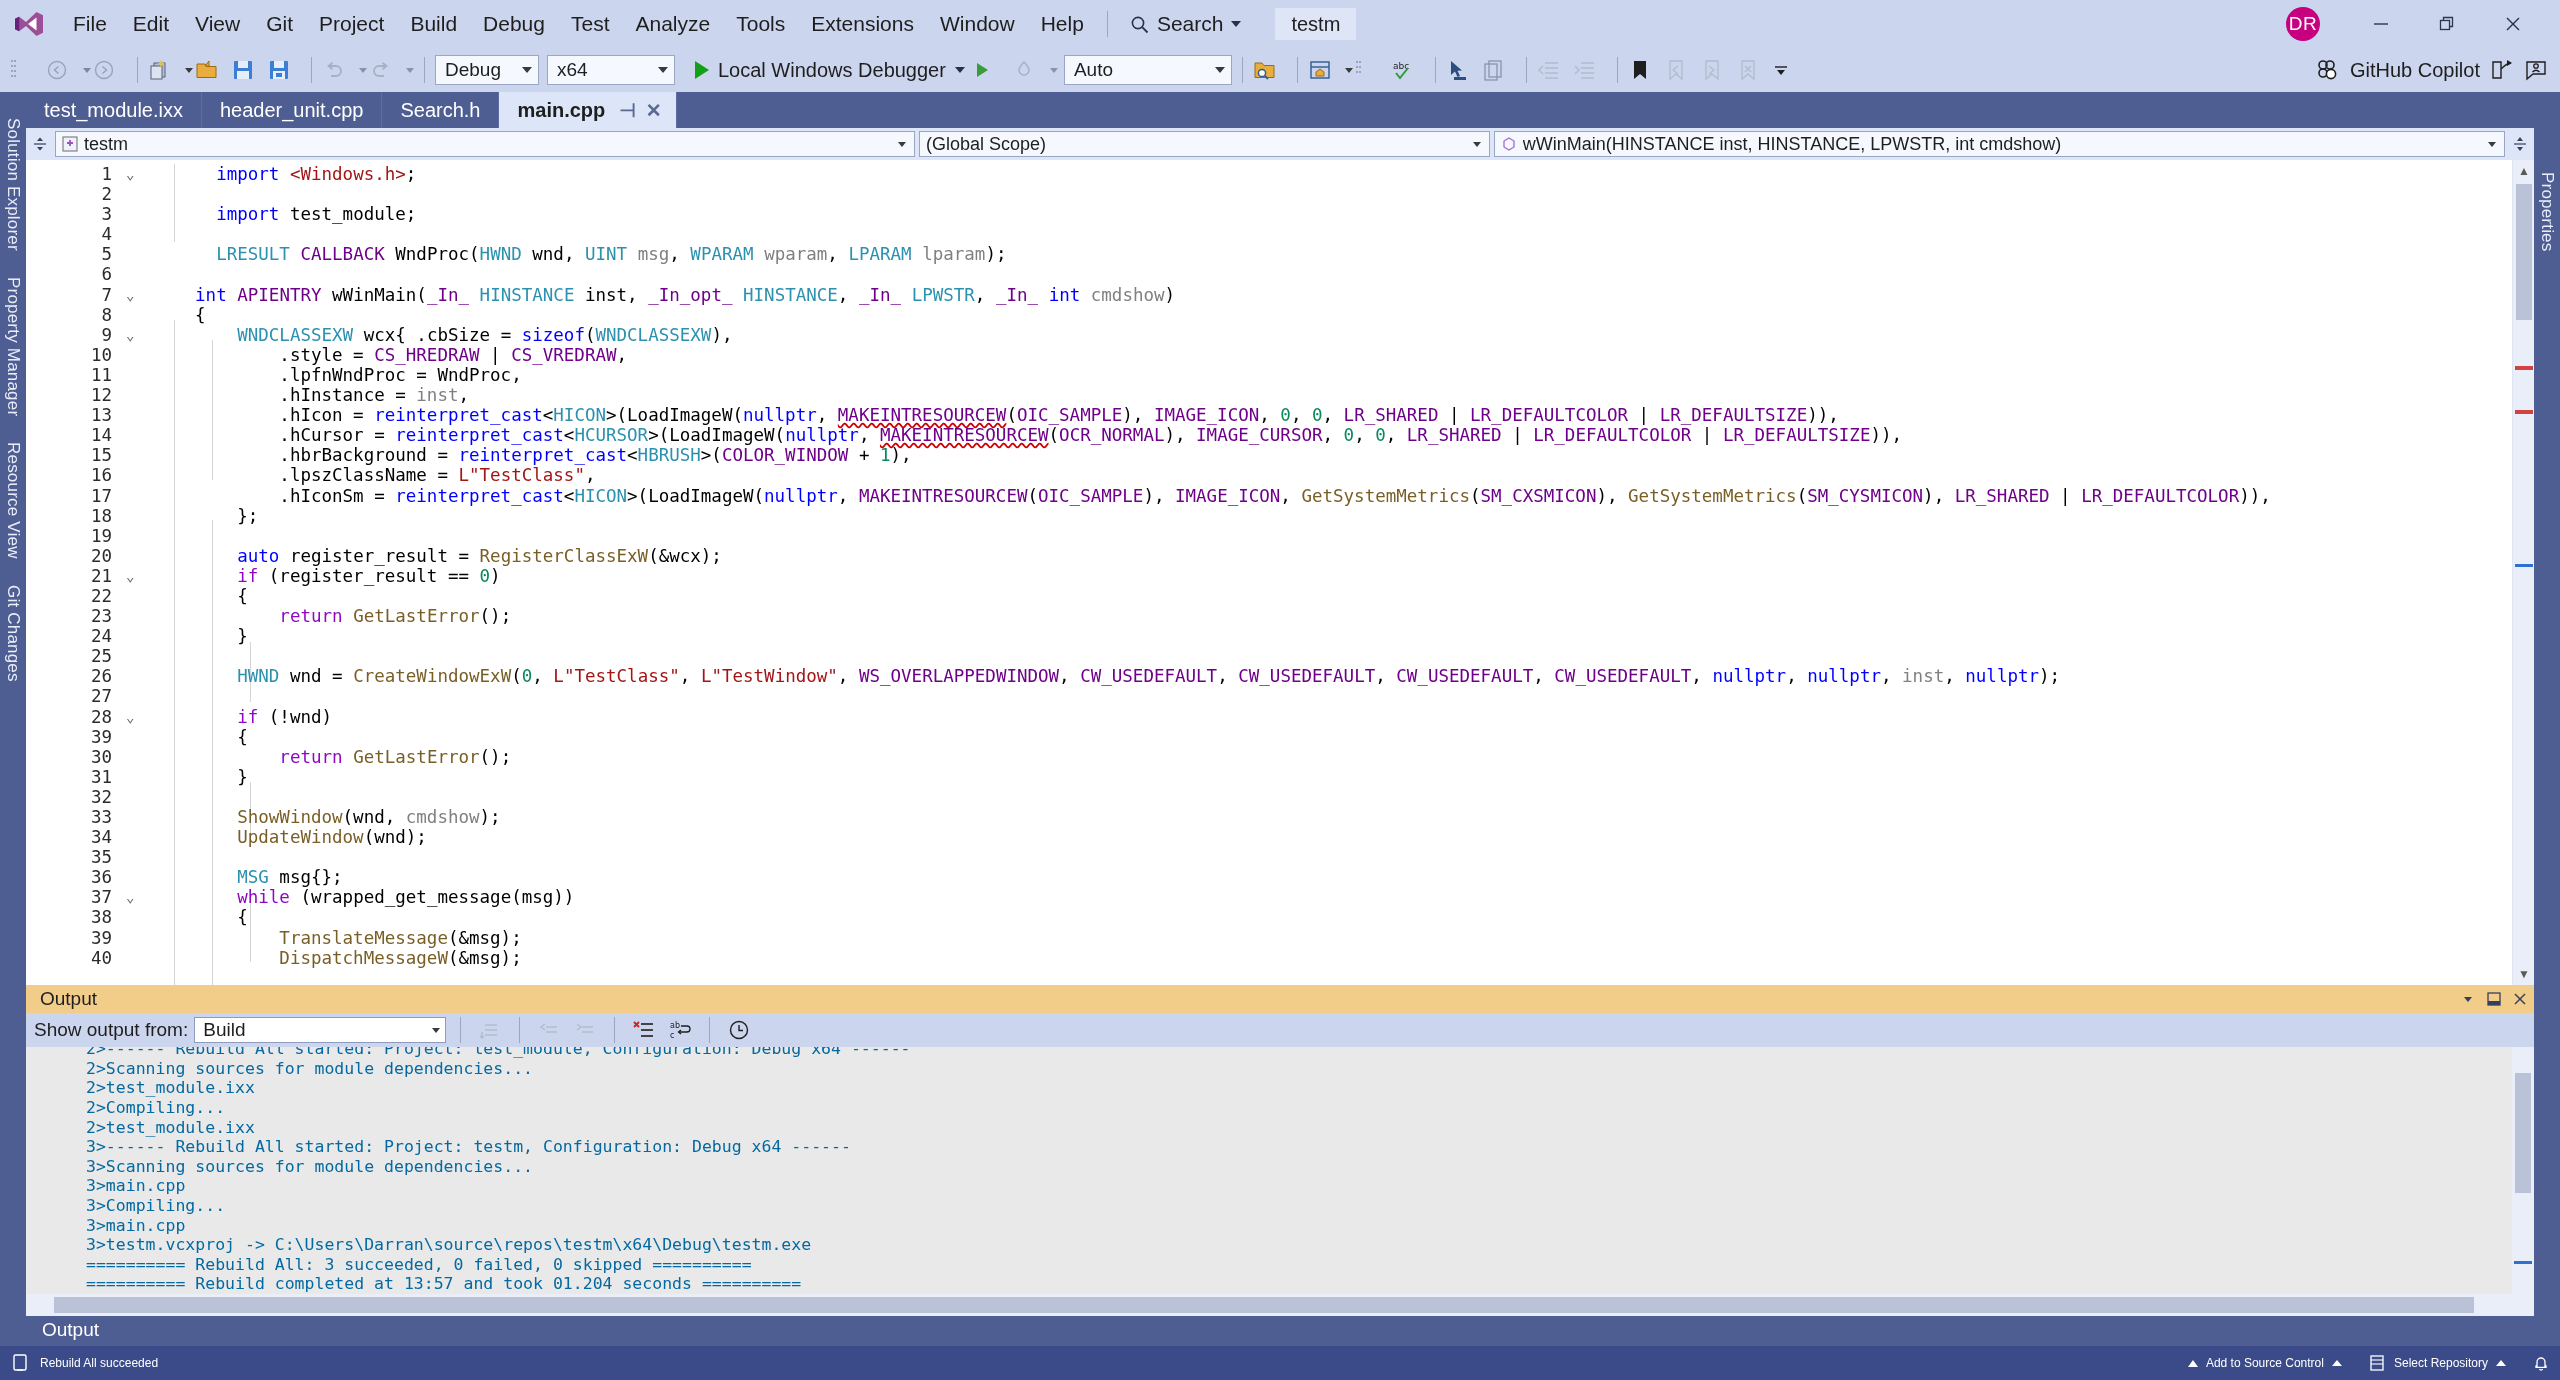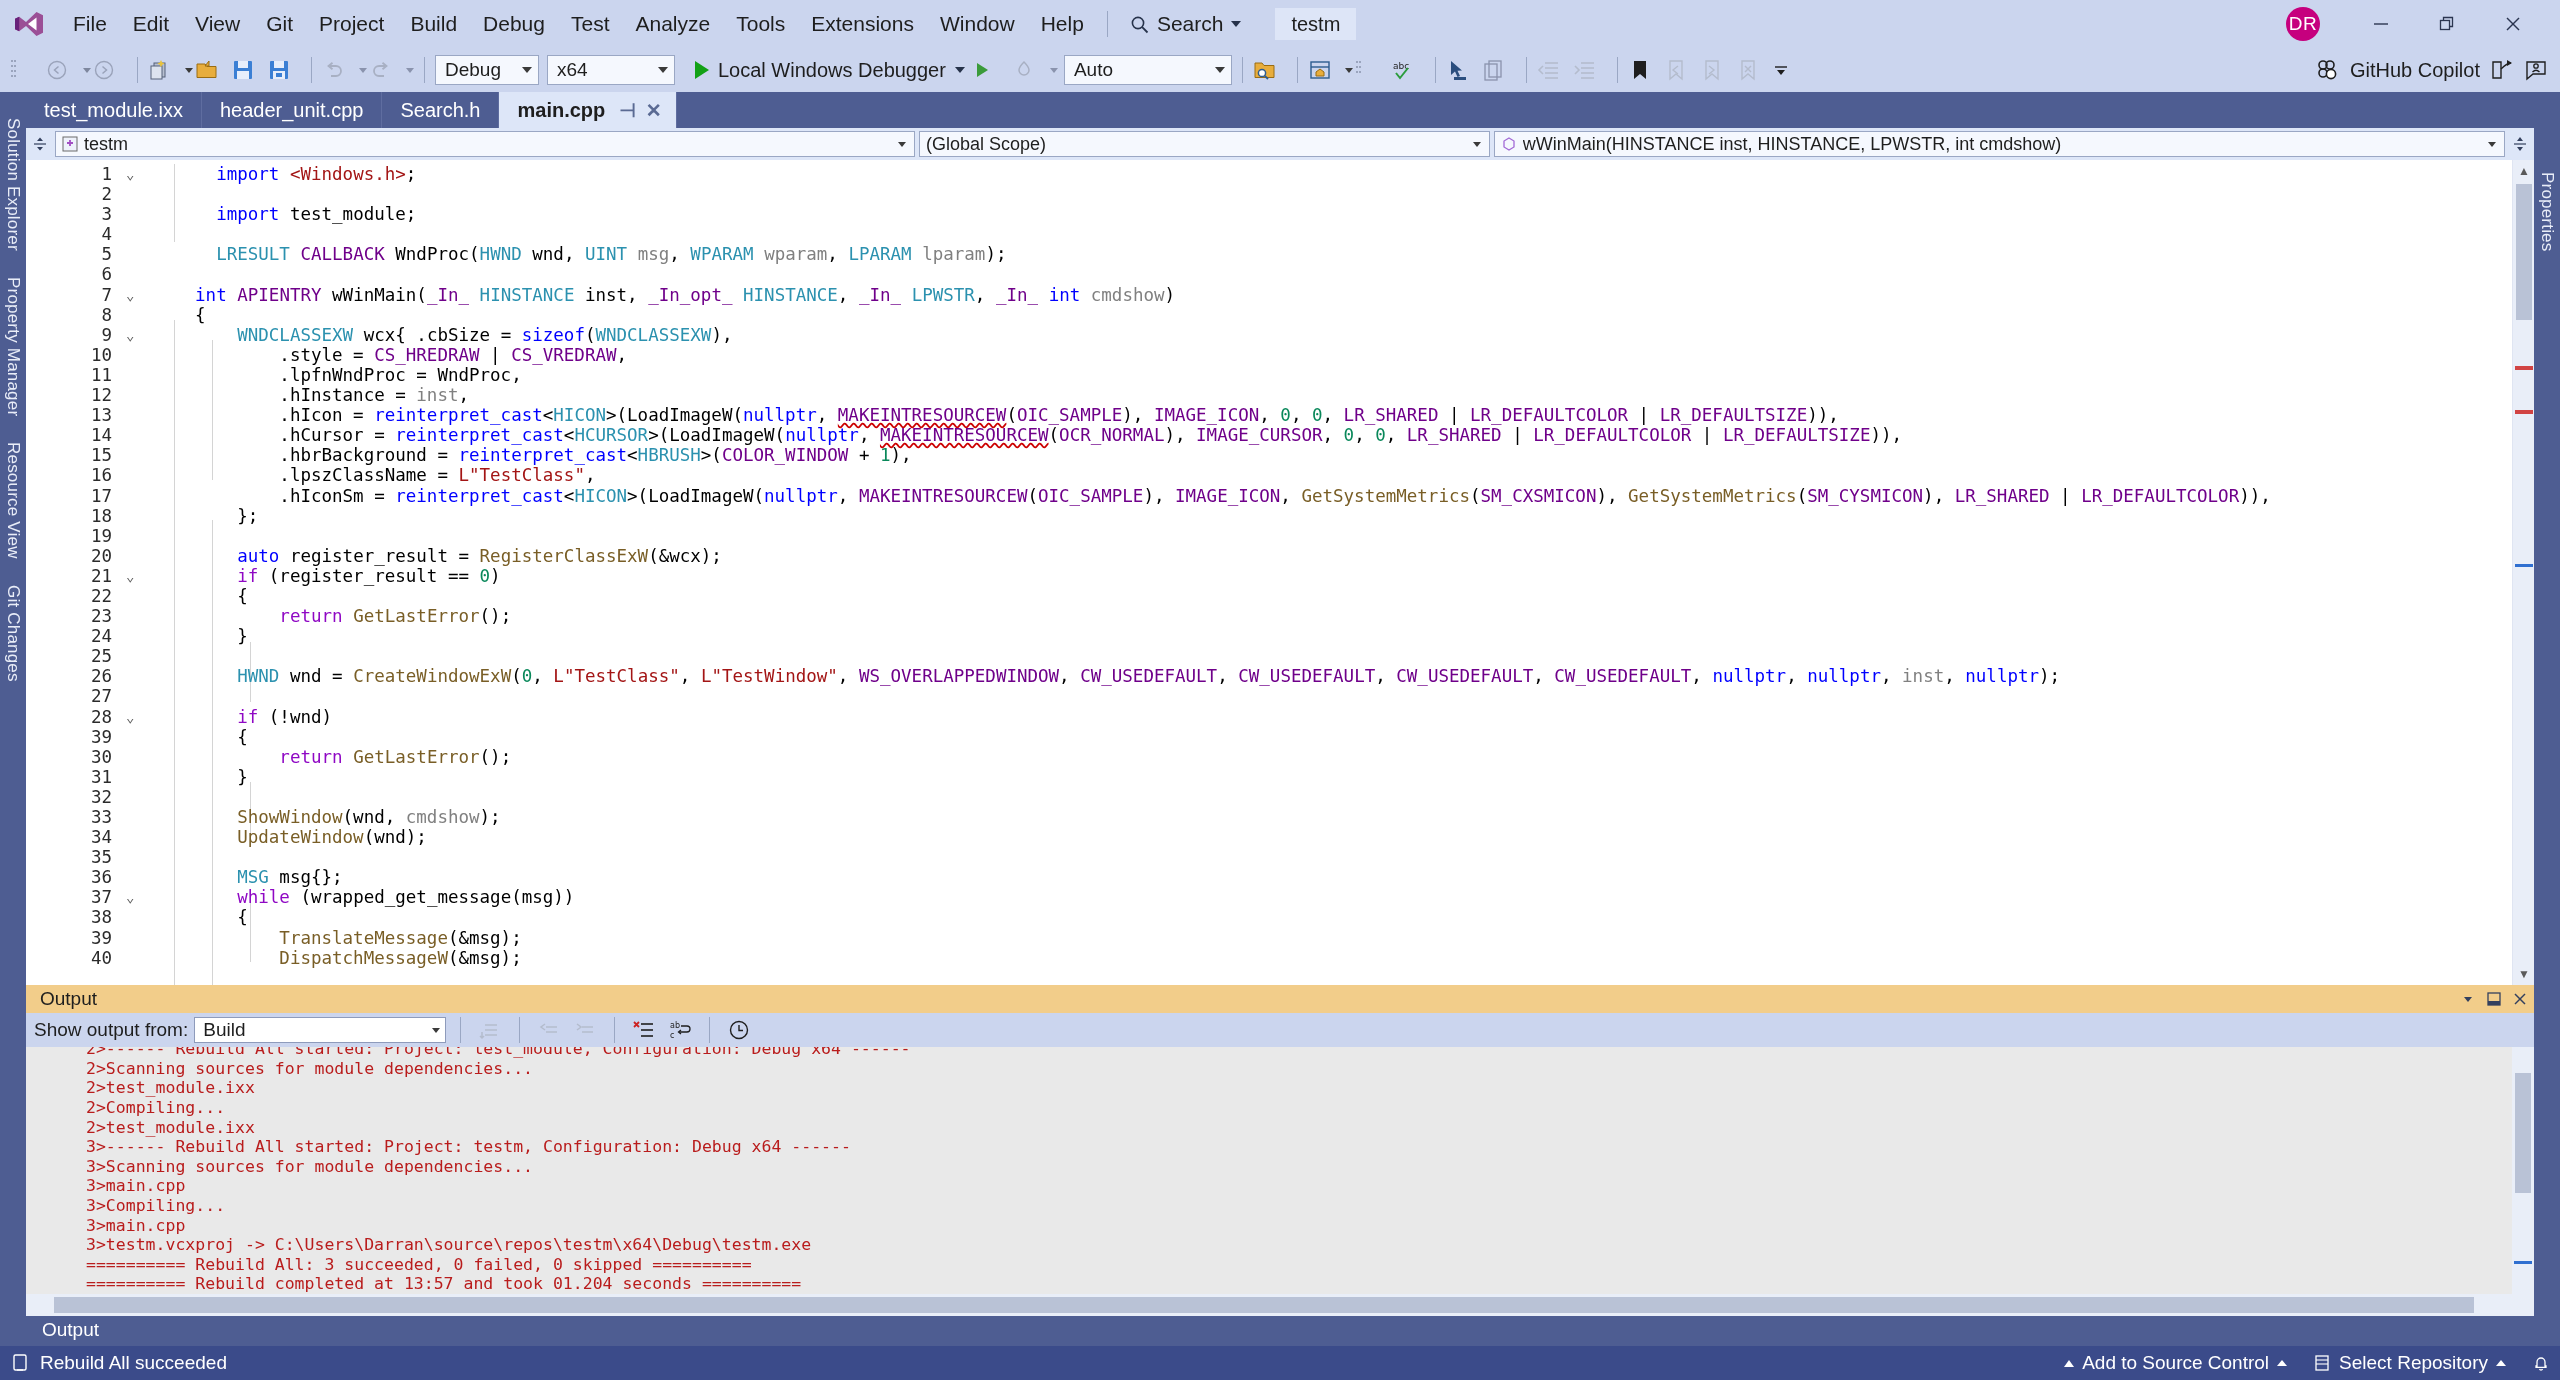--- a/index.html
+++ b/index.html
@@ -149,36 +149,36 @@
   .out-toolbar {
     height: 34px; flex: 0 0 34px; background: #cbd5ee; display: flex; align-items: center;
     gap: 6px; padding: 0 8px; font-size: 19px; color: #1e1e1e;
   }
   .out-combo { width: 252px; height: 26px; background: #fff; border: 1px solid #8e9bbb;
                display: flex; align-items: center; justify-content: space-between; padding: 0 5px 0 8px; font-size: 19px; }
   .out-combo .oc-arrow { width:0;height:0;border-left:4px solid transparent;border-right:4px solid transparent;border-top:5px solid #3a3a3a; }
   .out-ico { width: 30px; height: 28px; display:flex; align-items:center; justify-content:center; }
   .out-body {
     flex: 1 1 auto; background: #e9e9e9; overflow: hidden; position: relative;
-    font-family: "DejaVu Sans Mono", monospace; font-size: 16.5px; line-height: 19.6px; color: #b91c1c;
+    font-family: "DejaVu Sans Mono", monospace; font-size: 16.5px; line-height: 19.6px; color: #0369a1;
     padding: 2px 0 0 60px;
   }
   .out-line { white-space: pre; }
   .out-scroll { position:absolute; right:0; top:0; bottom:0; width:22px; background:#e9eef8; }
   .out-thumb { position:absolute; right:3px; width:16px; background:#b9c2d6; }
   .out-hscroll { height: 22px; flex: 0 0 22px; background: #e9eef8; position: relative; }
   .out-hthumb { position:absolute; left: 28px; top: 3px; height: 16px; background: #b9c2d6; }
 
   .out-tabrow { height: 30px; flex: 0 0 30px; background: #4e5d92; display: flex; align-items: flex-end; }
   .out-tab { font-size: 19px; color: #ffffff; padding: 3px 16px 5px 16px; }
 
   
   .statusbar {
     height: 34px; flex: 0 0 34px; background: #3b4b8a; color: #ffffff;
-    display: flex; align-items: center; padding: 16px 10px; font-size: 19px; 
+    display: flex; align-items: center; padding: 16px 10px; font-size: 12px; 
   }
   .sb-left { display: flex; align-items: center; gap: 10px; }
   .sb-right { margin-left: auto; display: flex; align-items: center; gap: 26px; }
   .sb-item { display: flex; align-items: center; gap: 8px; white-space: nowrap; }
   .sb-arrow-up { width:0;height:0;border-left:5px solid transparent;border-right:5px solid transparent;border-bottom:7px solid #fff;}
   .sb-caret { width:0;height:0;border-left:5px solid transparent;border-right:5px solid transparent;border-bottom:6px solid #fff;}
   svg { display:block; }
 </style>
 </head>
 <body>

